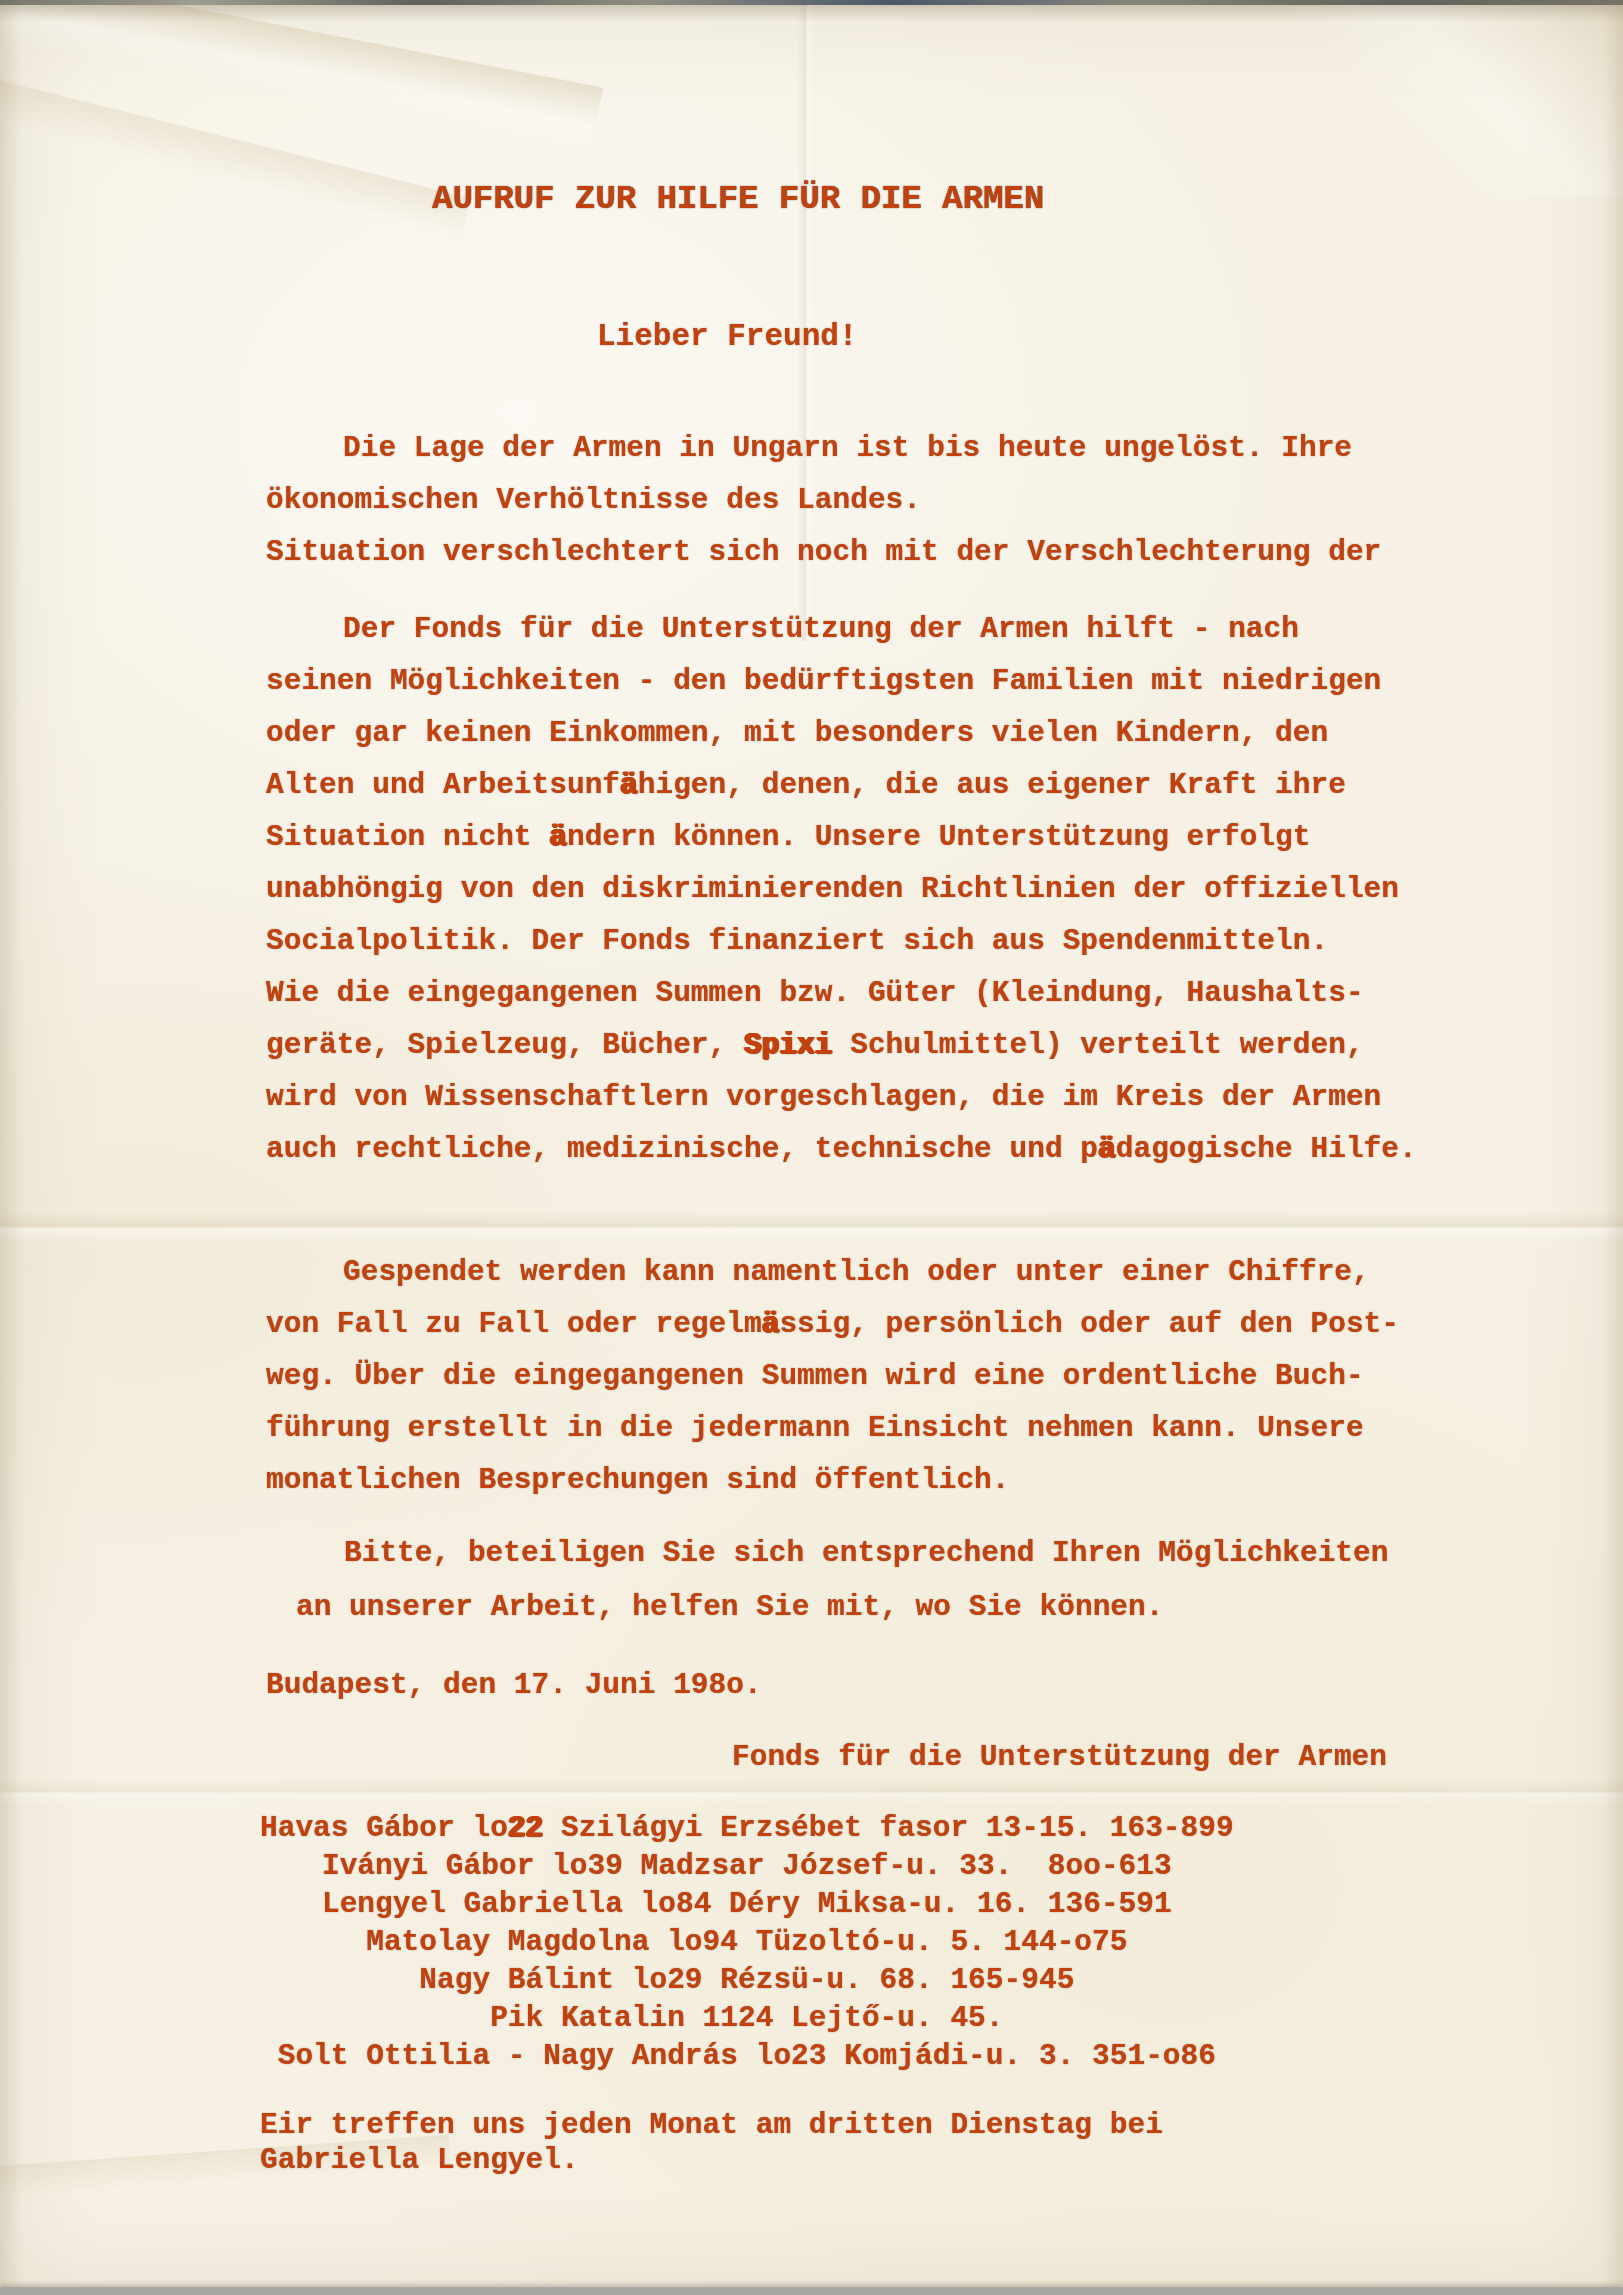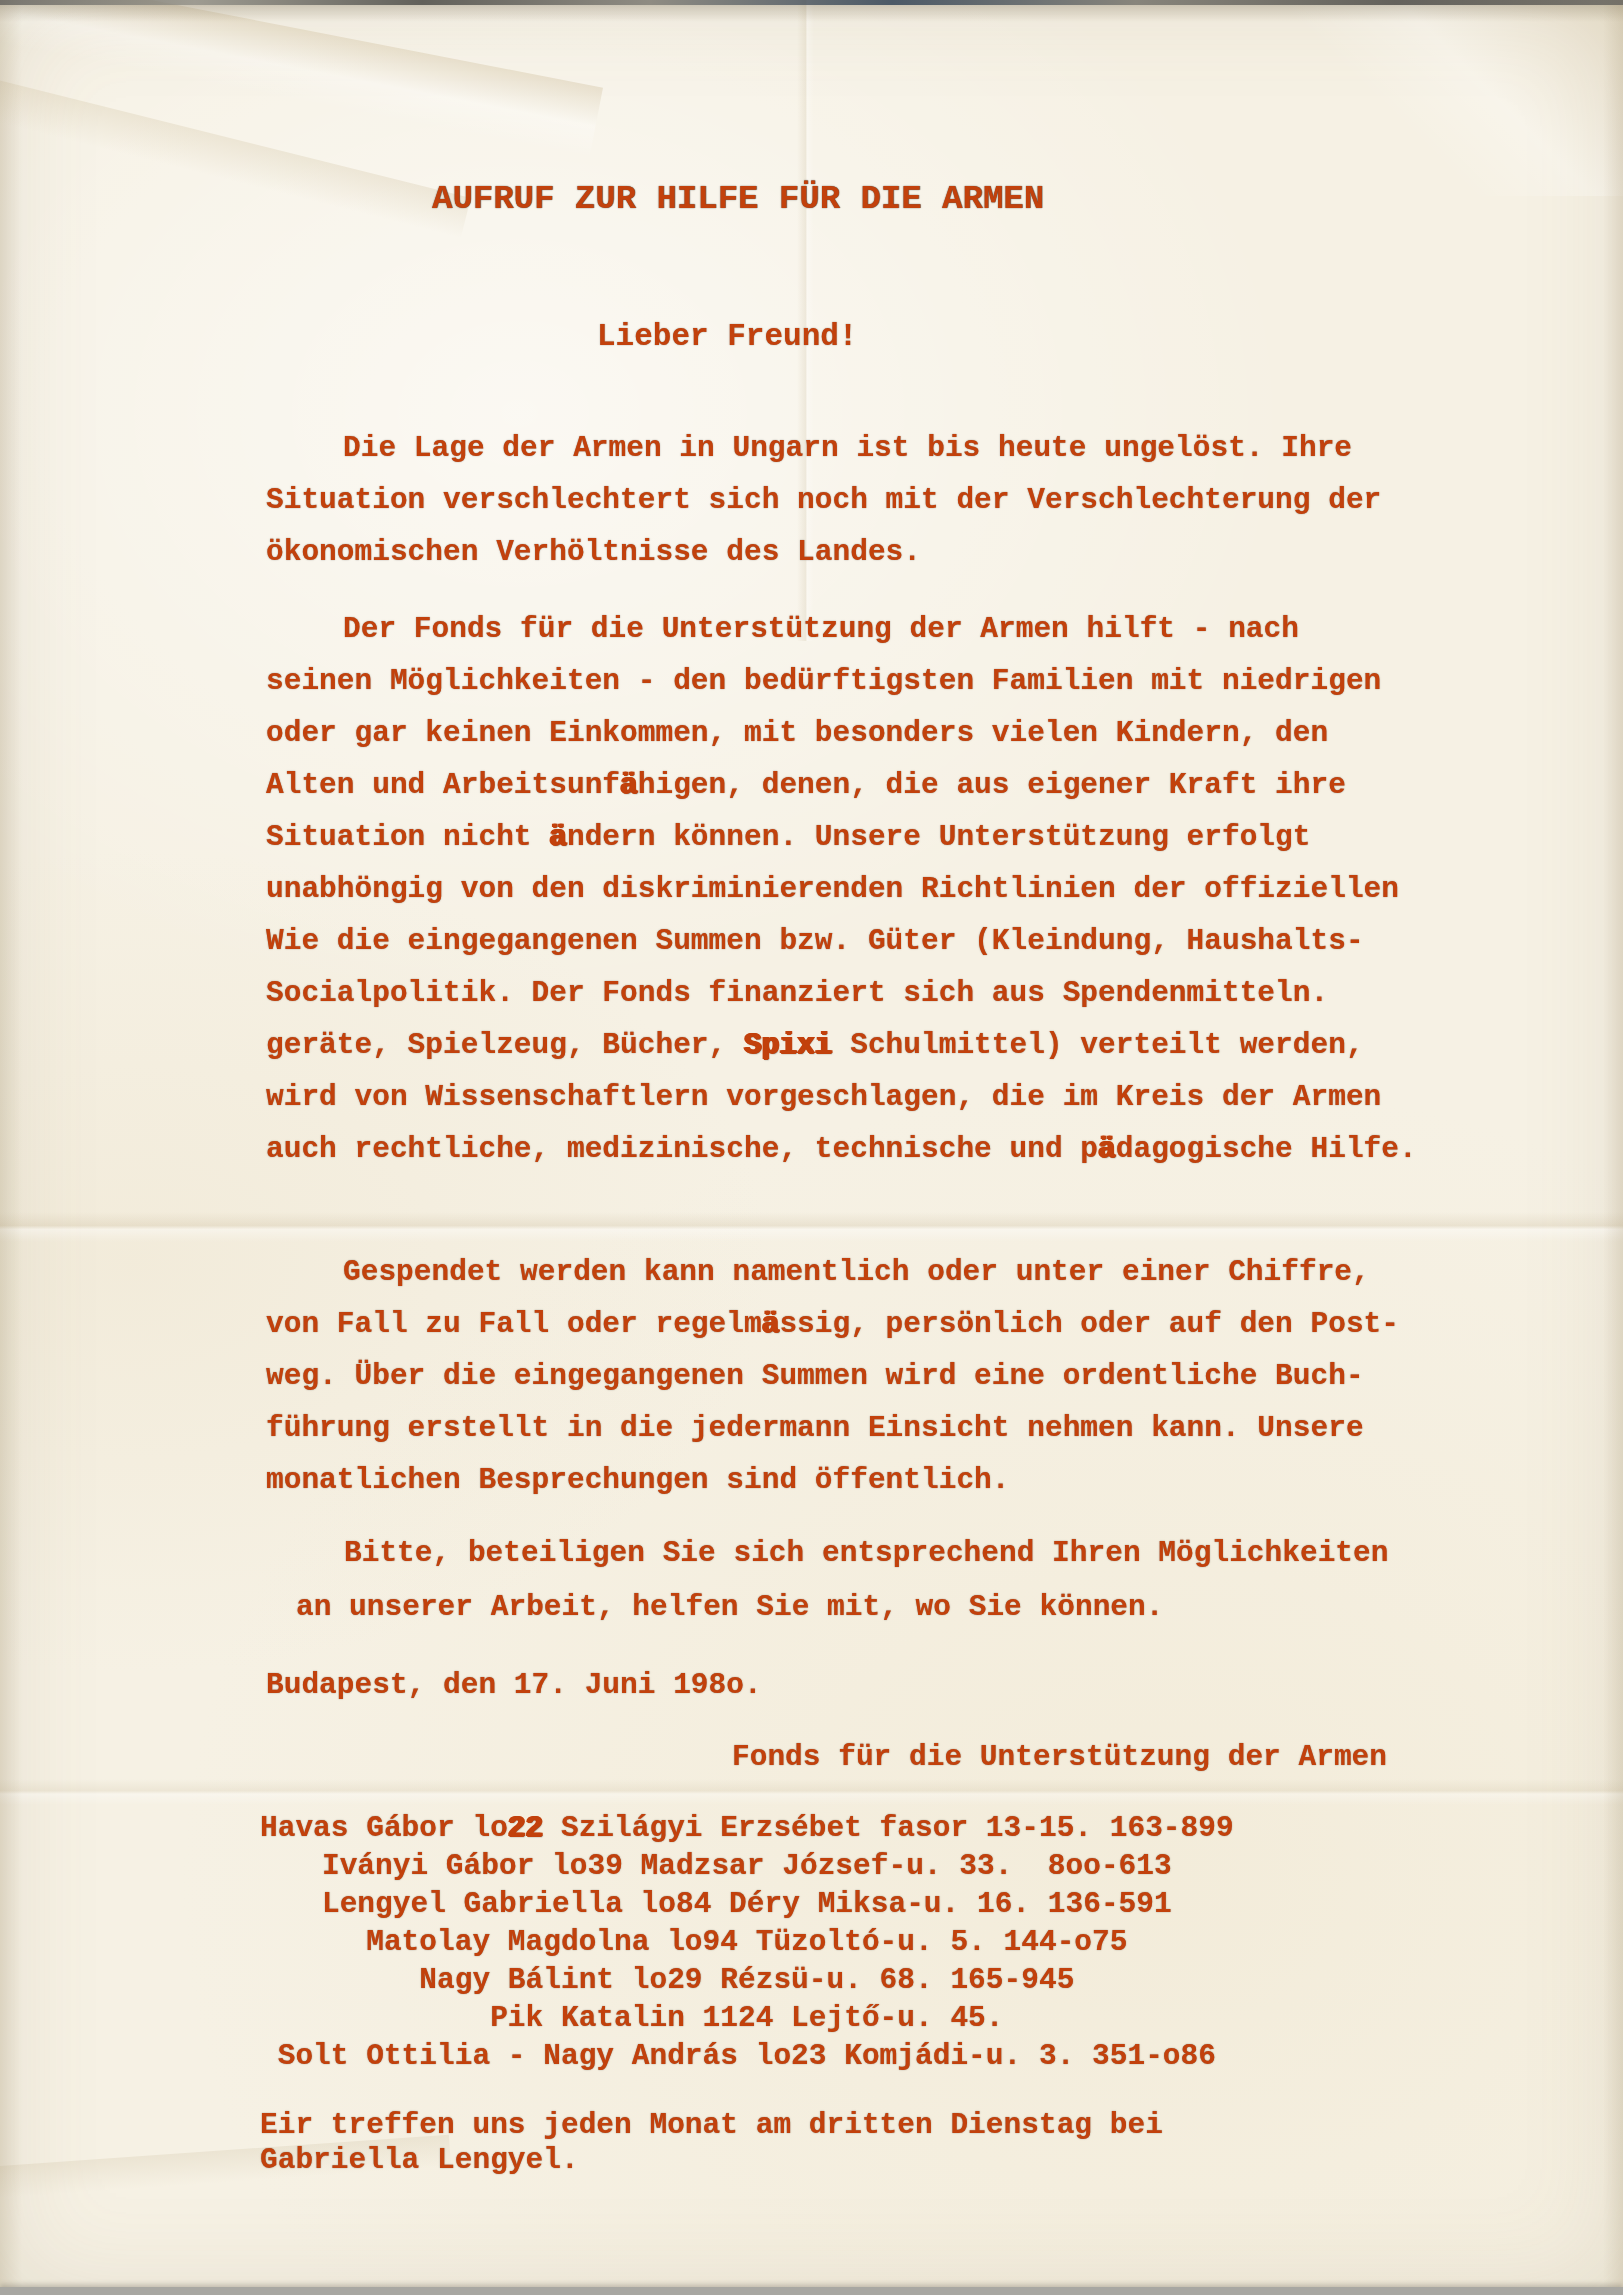--- a/index.html
+++ b/index.html
@@ -95,32 +95,32 @@
 <div class="crease edge-right"></div>
 <div class="scan-top"></div>
 <div class="scan-top-fade"></div>
 <div class="scan-bottom"></div>
 
 <div id="title" class="text">AUFRUF ZUR HILFE FÜR DIE ARMEN</div>
 <div id="salutation" class="text">Lieber Freund!</div>
 
 <div id="para-1" class="text para">
     <div class="line first">Die Lage der Armen in Ungarn ist bis heute ungelöst. Ihre</div>
+    <div class="line">ökonomischen Verhöltnisse des Landes.</div>
     <div class="line">Situation verschlechtert sich noch mit der Verschlechterung der</div>
-    <div class="line">ökonomischen Verhöltnisse des Landes.</div>
   </div>
 <div id="para-2" class="text para">
     <div class="line first">Der Fonds für die Unterstützung der Armen hilft - nach</div>
     <div class="line">seinen Möglichkeiten - den bedürftigsten Familien mit niedrigen</div>
     <div class="line">oder gar keinen Einkommen, mit besonders vielen Kindern, den</div>
     <div class="line">Alten und Arbeitsunf<span class="xed">ä</span>higen, denen, die aus eigener Kraft ihre</div>
     <div class="line">Situation nicht <span class="xed">ä</span>ndern können. Unsere Unterstützung erfolgt</div>
     <div class="line">unabhöngig von den diskriminierenden Richtlinien der offiziellen</div>
+    <div class="line">Socialpolitik. Der Fonds finanziert sich aus Spendenmitteln.</div>
     <div class="line">Wie die eingegangenen Summen bzw. Güter (Kleindung, Haushalts-</div>
-    <div class="line">Socialpolitik. Der Fonds finanziert sich aus Spendenmitteln.</div>
     <div class="line">geräte, Spielzeug, Bücher, <span class="xed">Spixi</span> Schulmittel) verteilt werden,</div>
     <div class="line">wird von Wissenschaftlern vorgeschlagen, die im Kreis der Armen</div>
     <div class="line">auch rechtliche, medizinische, technische und p<span class="xed">ä</span>dagogische Hilfe.</div>
   </div>
 <div id="para-3" class="text para">
     <div class="line first">Gespendet werden kann namentlich oder unter einer Chiffre,</div>
     <div class="line">von Fall zu Fall oder regelm<span class="xed">ä</span>ssig, persönlich oder auf den Post-</div>
     <div class="line">weg. Über die eingegangenen Summen wird eine ordentliche Buch-</div>
     <div class="line">führung erstellt in die jedermann Einsicht nehmen kann. Unsere</div>
     <div class="line">monatlichen Besprechungen sind öffentlich.</div>

